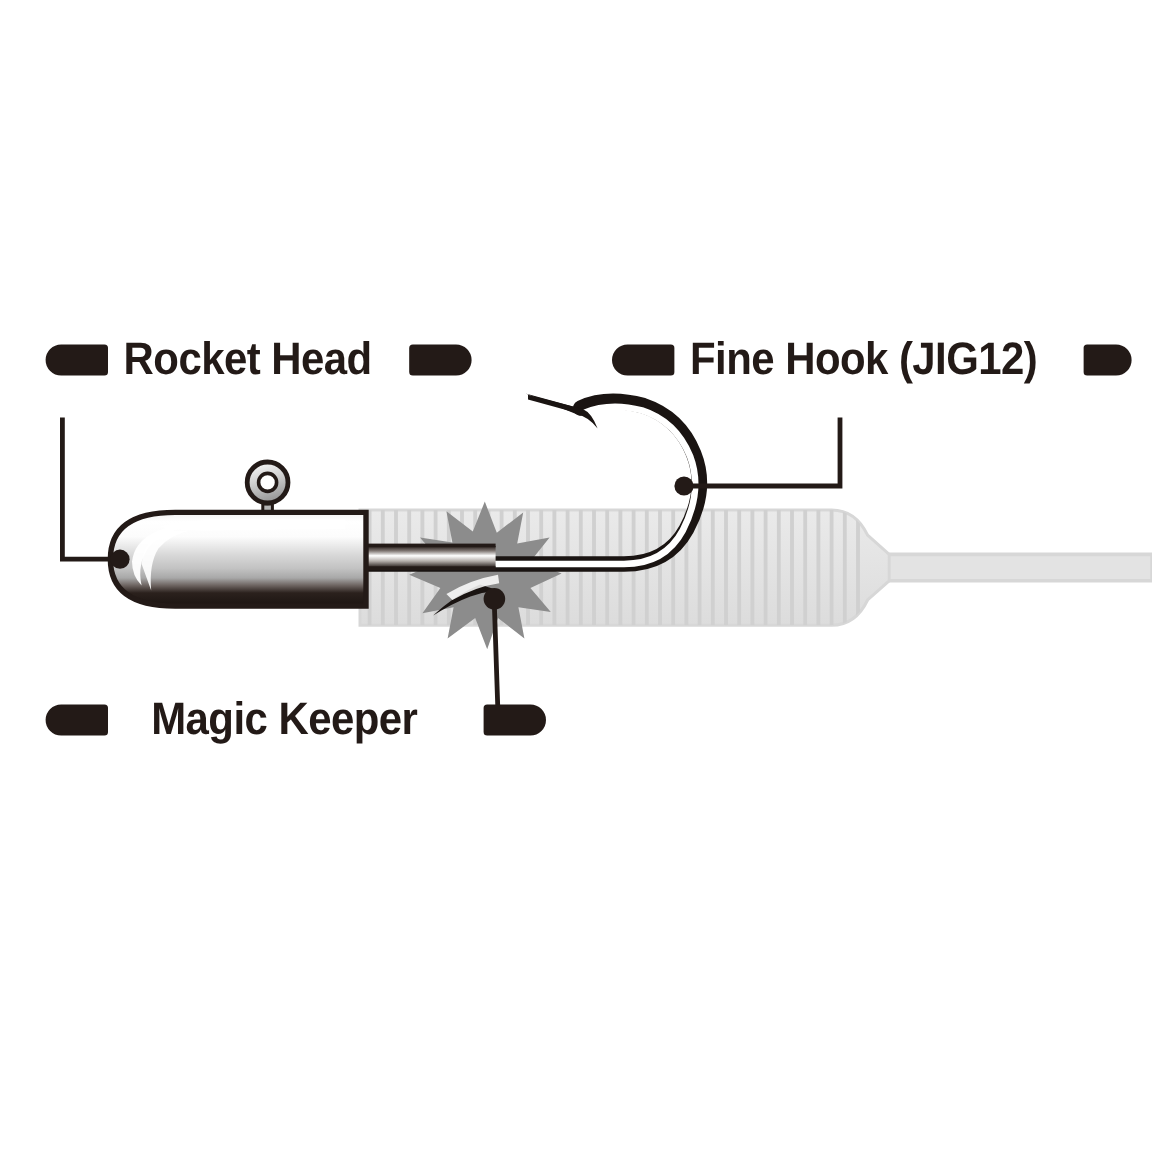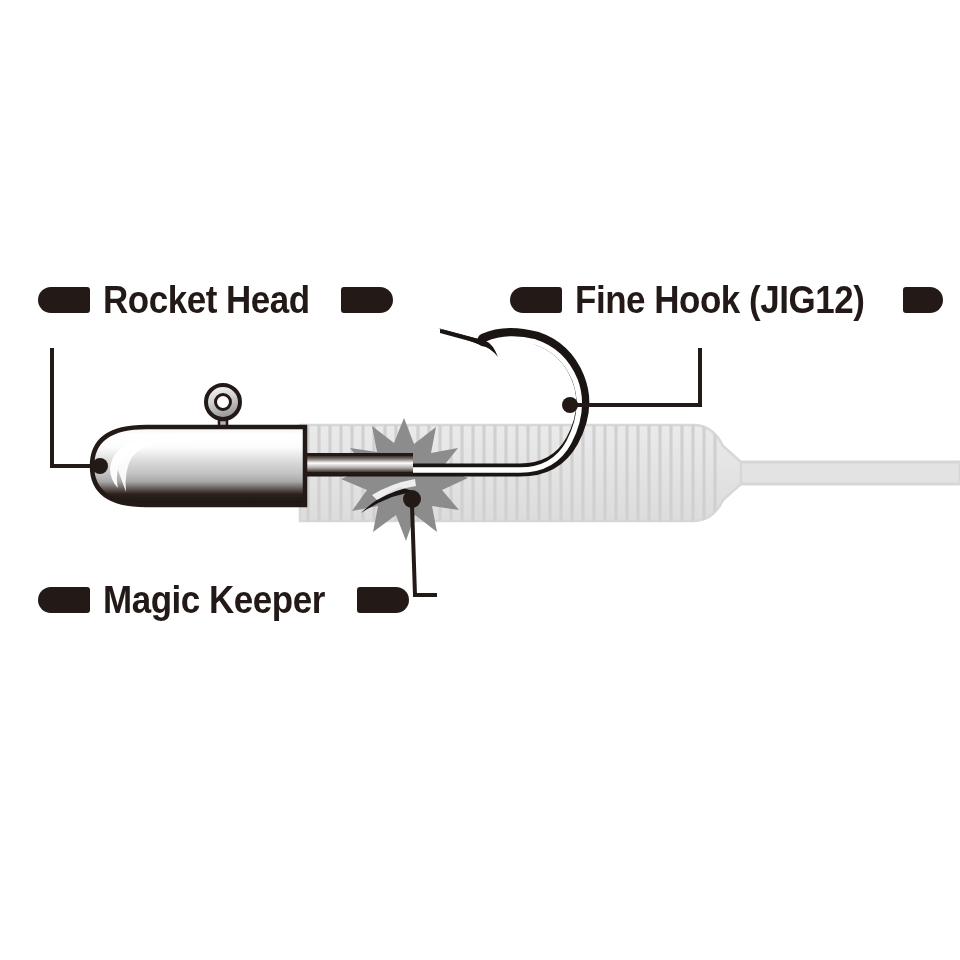--- a/index.html
+++ b/index.html
@@ -53,21 +53,21 @@
     font-weight: bold;
     font-size: 38px;
     line-height: 38px;
     color: #231a17;
     letter-spacing: -0.5px;
     transform: scaleX(0.92);
     transform-origin: left center;
   }
   #label-rocket-head { left: 38px; top: 281px; }
   #label-fine-hook   { left: 510px; top: 281px; }
-  #label-magic-keeper{ left: 38px; top: 581px; }
+  #label-magic-keeper{ left: 38px; top: 581px; gap: 23px; }
 
   svg.art {
     position: absolute;
     left: 0;
     top: 0;
     width: 960px;
     height: 960px;
     overflow: visible;
   }
 </style>

